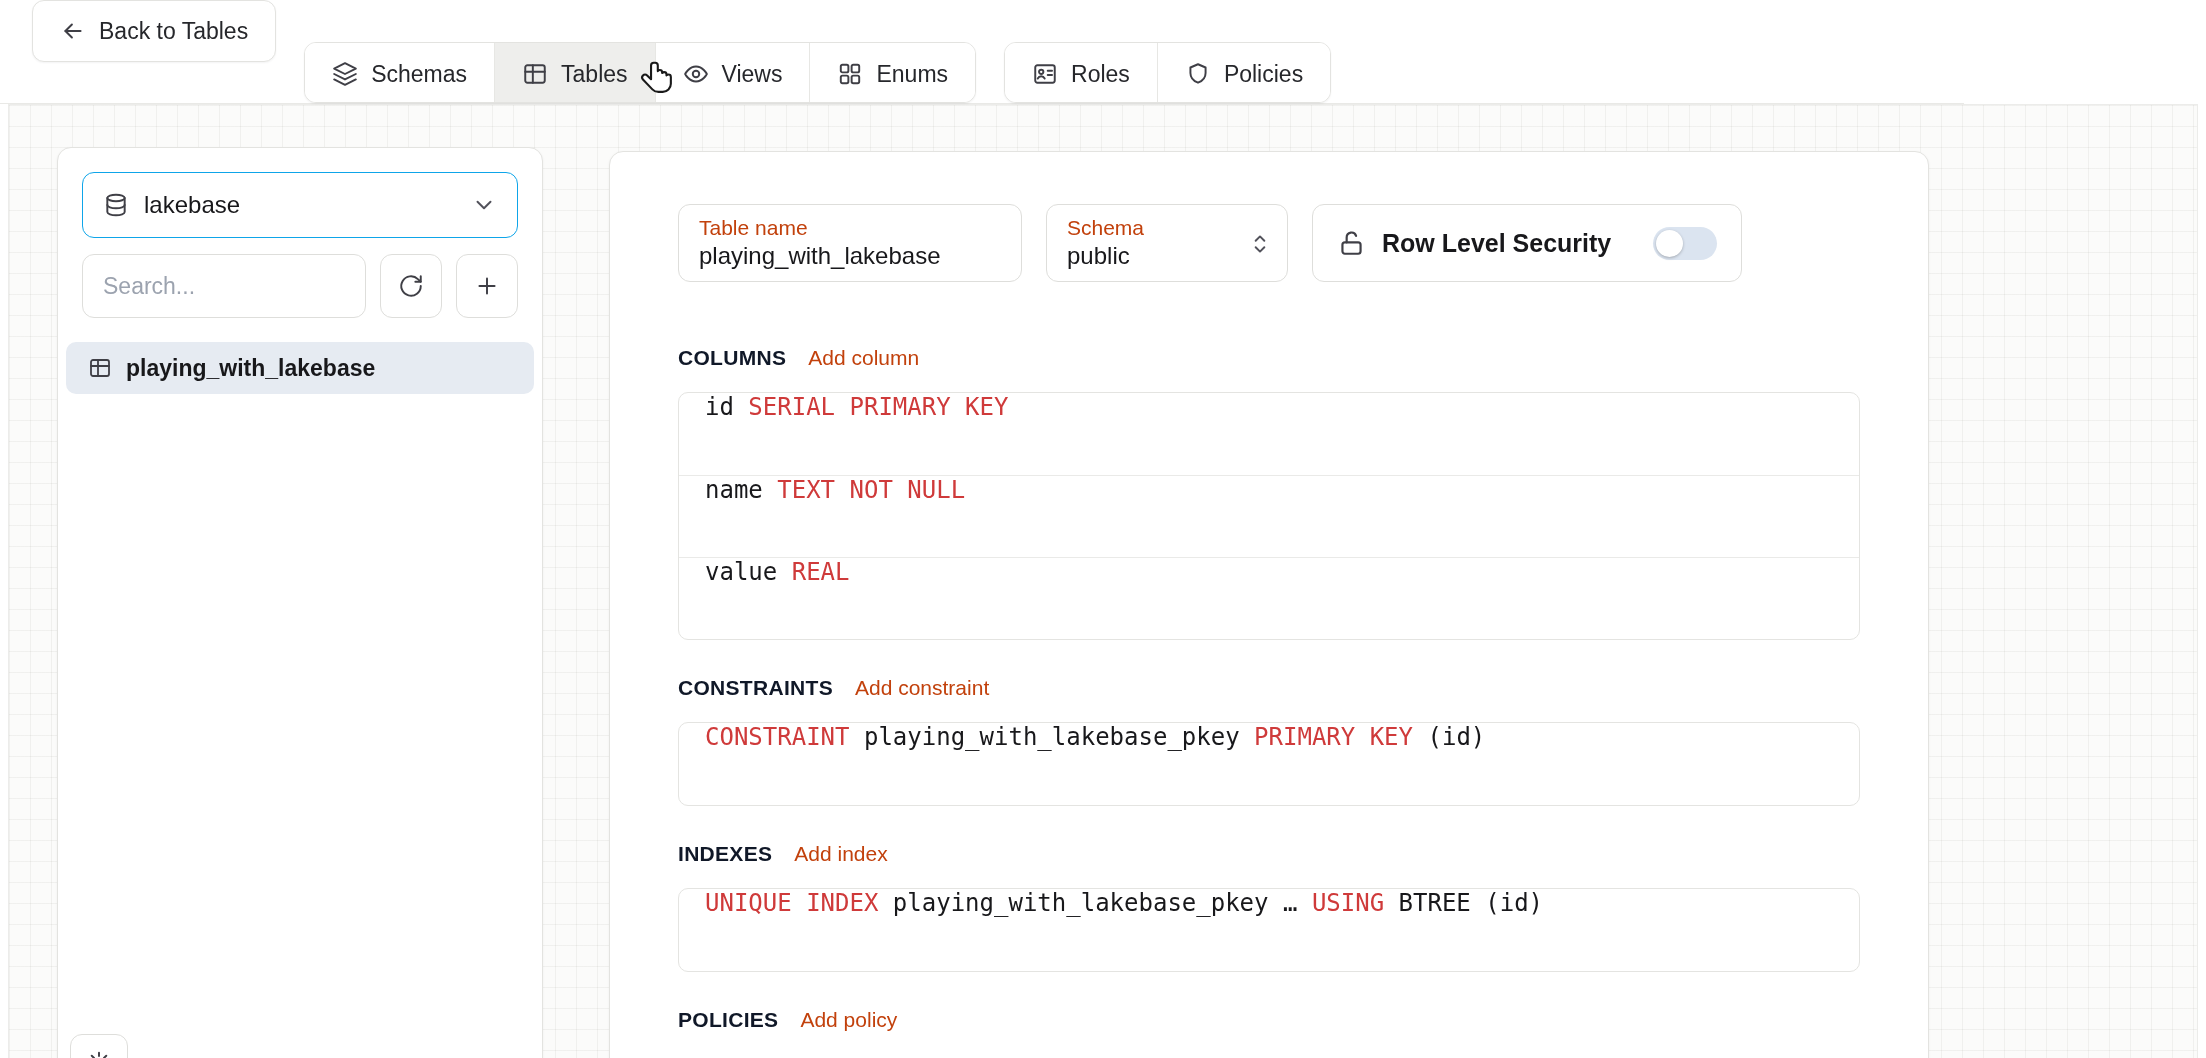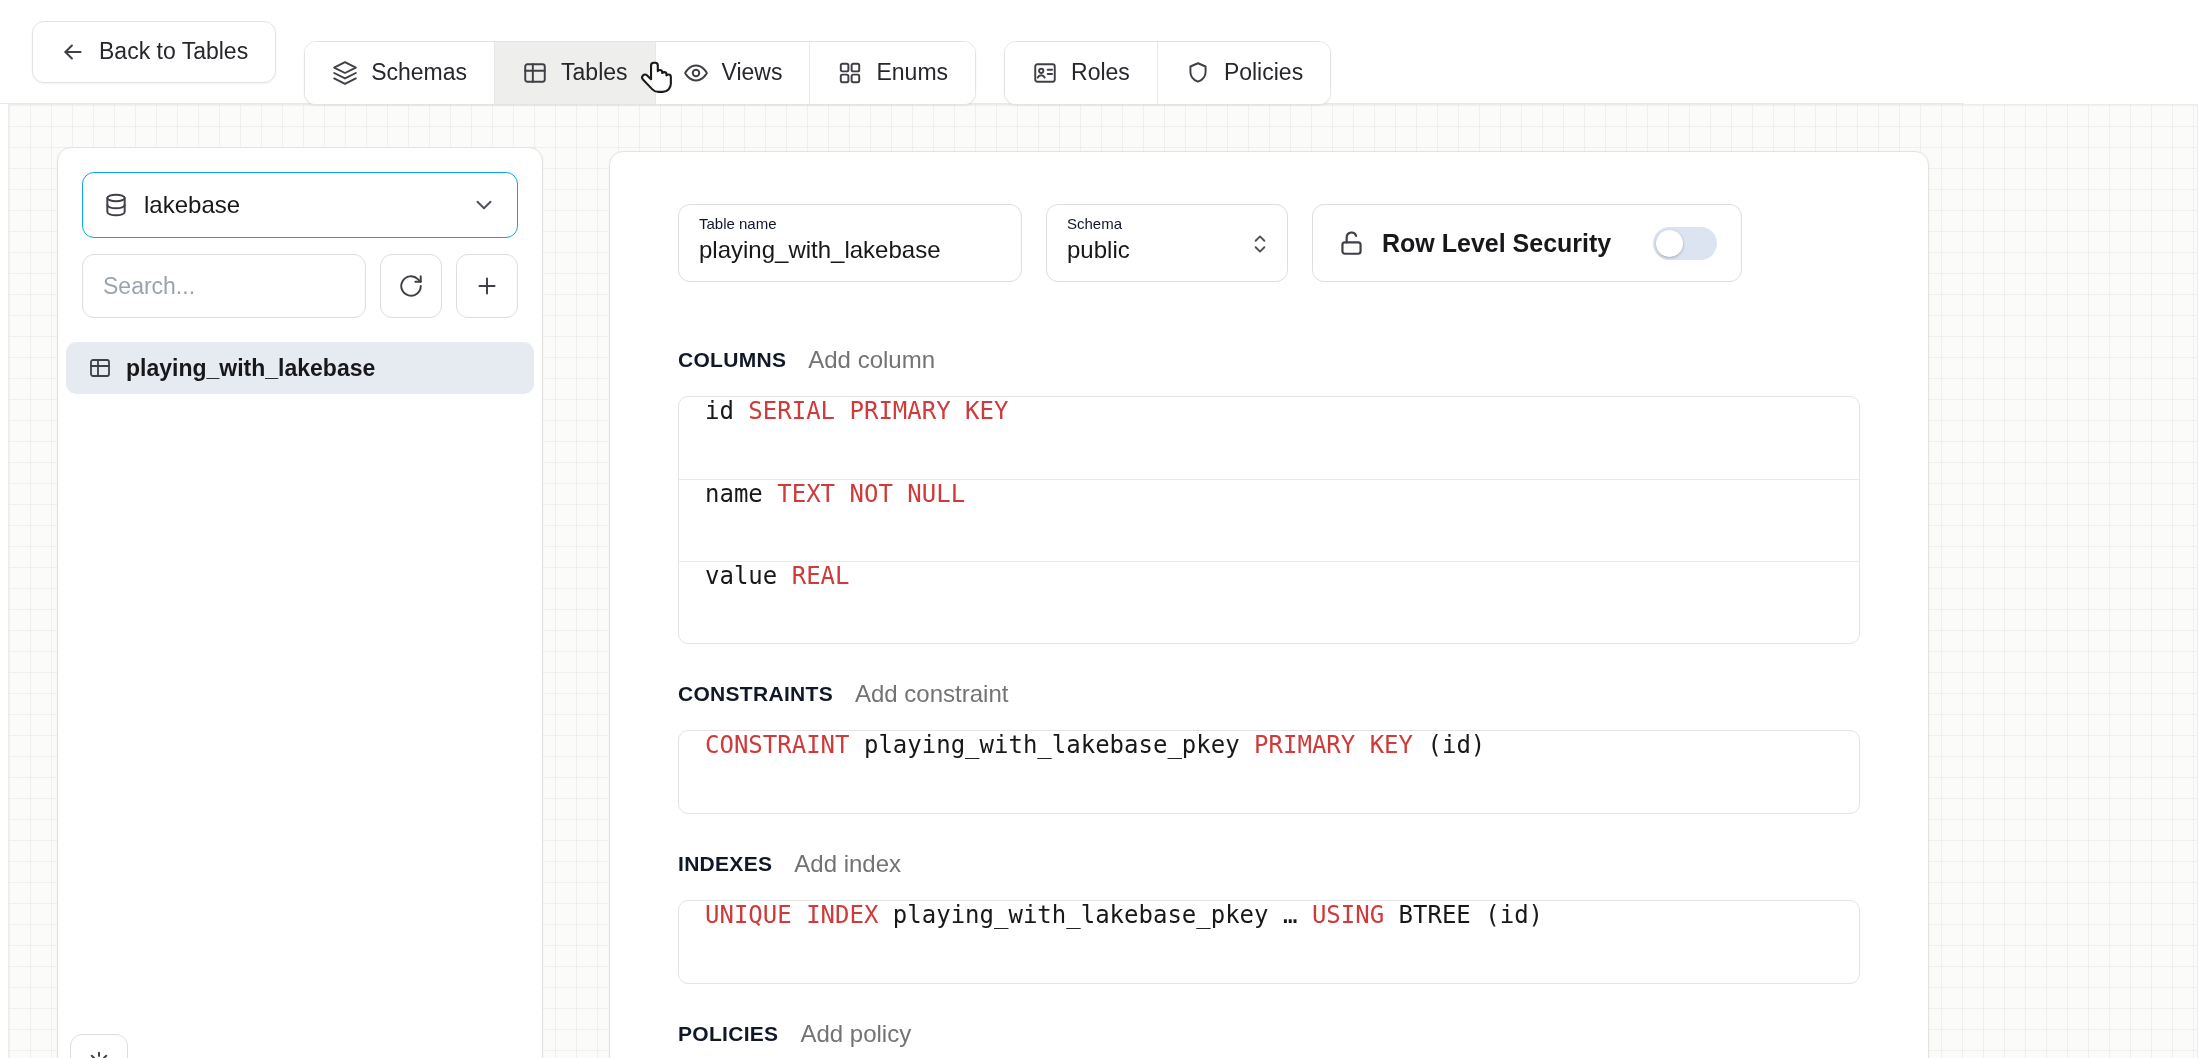--- a/index.html
+++ b/index.html
@@ -9,21 +9,21 @@
     font-family: "Liberation Sans", sans-serif;
     background: #ffffff;
     color: #1b1b1f;
     position: relative;
   }
 
   
   .topbar {
     position: absolute; top: 0; left: 0; width: 1964px; height: 104px;
     background: #ffffff; border-bottom: 1px solid #e9e9e6;
-    display: flex; align-items: center; padding: 0 32px; gap: 28px;
+    display: flex; padding: 0 32px; gap: 28px;
     z-index: 10;
   }
   .btn, .seg {
     font-family: inherit; font-size: 23px; font-weight: 500; color: #26272b;
     background: #fff; border: 1px solid #e3e3e0; border-radius: 12px;
     height: 62px; display: inline-flex; align-items: center; gap: 13px;
     padding: 0 27px; cursor: pointer;
     box-shadow: 0 1px 2px rgba(16,24,40,.05);
   }
   .seg-group {
@@ -89,21 +89,21 @@
     display: flex; align-items: center; justify-content: center; color: #3f3f46; cursor: pointer;
   }
 
   
   .editor-card { left: 600px; top: 46px; width: 1320px; height: 1020px; padding: 52px 68px 0; }
   .editor-top { display: flex; gap: 24px; }
   .field-box {
     border: 1px solid #dededb; border-radius: 12px; height: 78px;
     padding: 11px 20px 0; position: relative; background: #fff;
   }
-  .field-label { font-size: 15px; color: #0f172a; display: block; line-height: 1.1; }
+  .field-label { font-size: 21px; color: #c2410c; display: block; line-height: 1.1; }
   .field-value-input {
     border: none; outline: none; width: 100%; padding: 0; margin-top: 3px;
     font-family: inherit; font-size: 24px; color: #18181b; background: transparent;
   }
   .field-value-text { display: block; margin-top: 3px; font-size: 24px; color: #18181b; }
   .w-tablename { width: 344px; }
   .w-schema { width: 242px; padding-right: 52px; cursor: pointer; }
   .w-schema .chev-ud { position: absolute; right: 14px; top: 24px; width: 26px; height: 30px; color: #52525b; }
   .rls-box {
     width: 430px; height: 78px; border: 1px solid #dededb; border-radius: 12px;
@@ -117,21 +117,21 @@
   }
   .toggle .knob {
     position: absolute; left: 3px; top: 3px; width: 27px; height: 27px;
     border-radius: 50%; background: #fff; box-shadow: 0 1px 3px rgba(0,0,0,.25);
   }
 
   .section { margin-top: 36px; }
   .section:first-of-type { margin-top: 64px; }
   .section-head { display: flex; align-items: center; gap: 22px; margin-bottom: 22px; }
   .section-title { font-size: 21px; font-weight: 700; color: #101828; letter-spacing: .3px; }
-  .section-action { font-size: 24px; color: #737373; text-decoration: none; cursor: pointer; }
+  .section-action { font-size: 21px; color: #c2410c; text-decoration: none; cursor: pointer; }
   .code-list { border: 1px solid #e4e4e1; border-radius: 10px; background: #fff; overflow: hidden; }
   .code-row {
     height: 82px; display: flex; align-items: flex-start; padding: 0 26px;
     font-family: "DejaVu Sans Mono", monospace; font-size: 24px; color: #18181b;
     white-space: pre; cursor: pointer;
   }
   .code-row + .code-row { border-top: 1px solid #eaeae8; }
   .tok.kw { color: #cf3a3a; }
 </style>
 </head>

